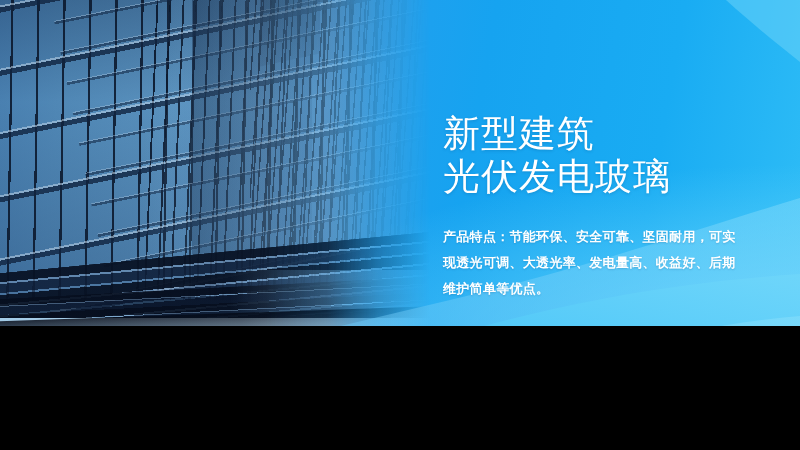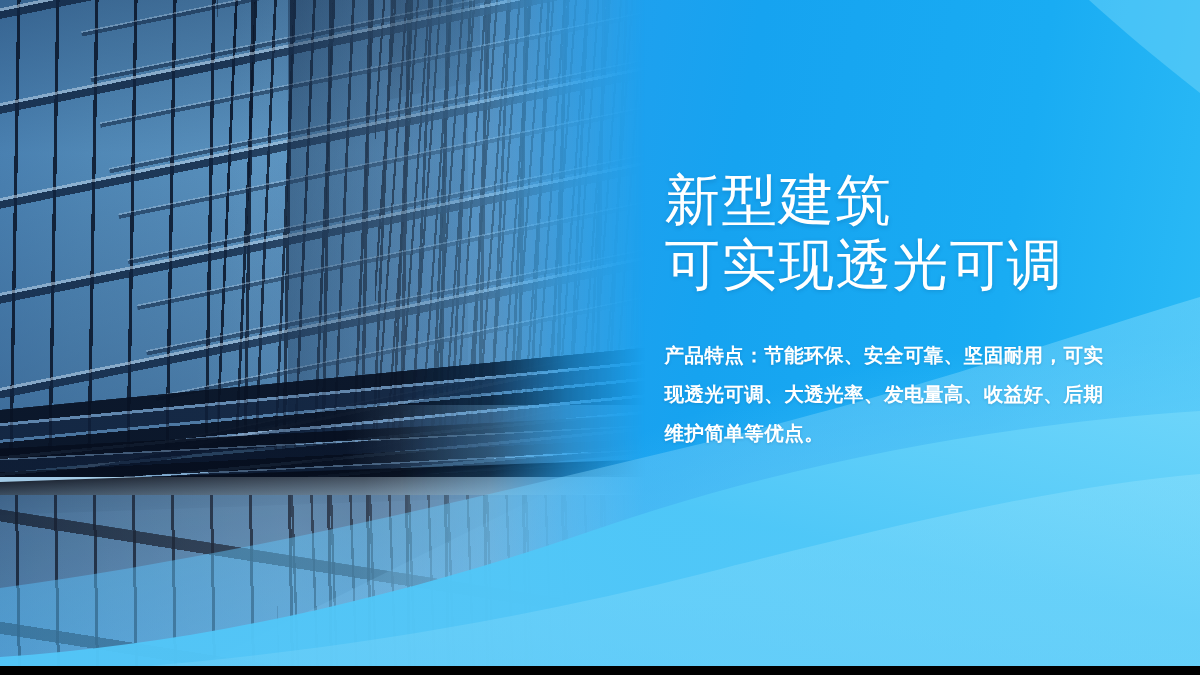--- a/index.html
+++ b/index.html
@@ -1,18 +1,18 @@
 <!DOCTYPE html>
 <html><head>
 <meta charset="utf-8">
 <style>
   html,body{margin:0;padding:0;background:#000;}
   #stage{
-    position:relative;width:800px;height:444px;overflow:hidden;
-    font-family:Liberation Sans, sans-serif;
+    position:relative;width:800px;height:326px;overflow:hidden;
+    font-family:Liberation Serif, serif;
     background:#d946ef;
   }
 
   
   .bg-base{
     position:absolute;inset:0;
     background:
       radial-gradient(120% 90% at 100% 100%, #62D2FB 0%, rgba(98,210,251,0) 55%),
       linear-gradient(100deg,#3C93E6 0%,#2F9BEC 28%,#16A3F0 58%,#19ACF3 80%,#2FBDF6 100%);
   }
@@ -243,17 +243,17 @@
 
     <path d="M0,392 C150,372 300,336 450,300 C600,264 700,228 800,198 L800,450 L0,450 Z" fill="url(#wgA)"></path>
 
     <path d="M0,438 C130,430 268,398 400,352 C540,304 680,282 800,274 L800,450 L0,450 Z" fill="url(#wgB)"></path>
 
     <path d="M0,450 C160,444 320,420 470,382 C610,346 710,324 800,316 L800,450 Z" fill="url(#wgC)"></path>
   </svg>
 
   <div class="copy">
     <div class="title">新型建筑</div>
-    <div class="title">可实现透光可调</div>
+    <div class="title">光伏发电玻璃</div>
     <div class="subtitle">产品特点：节能环保、安全可靠、坚固耐用，可实现透光可调、大透光率、发电量高、收益好、后期维护简单等优点。</div>
   </div>
 
 </div>
 
 </body></html>

